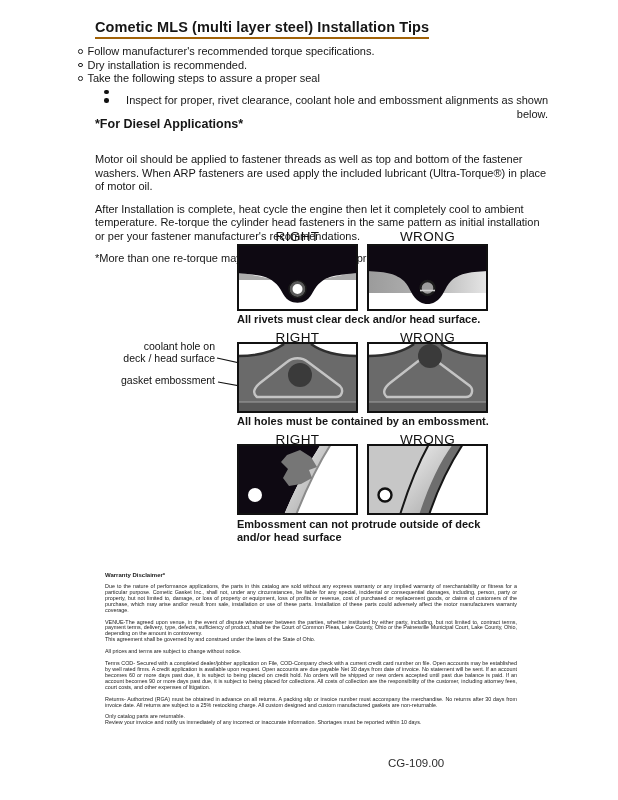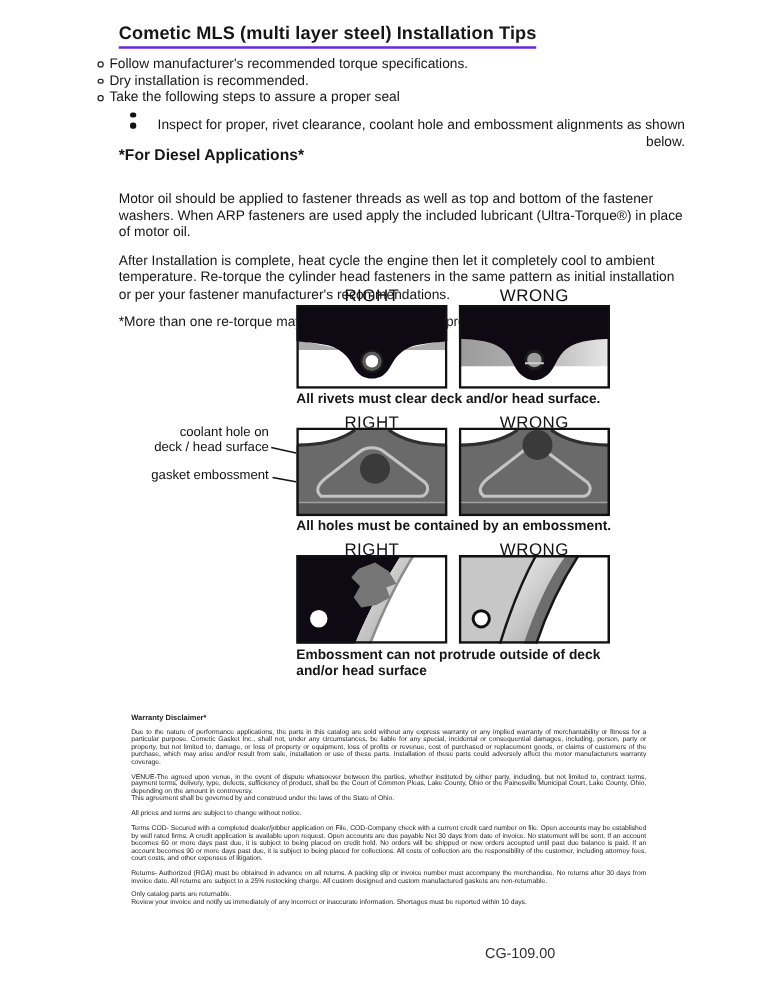--- a/index.html
+++ b/index.html
@@ -7,21 +7,21 @@
   body {
     position:relative; width:618px; height:800px; overflow:hidden;
     background:#ffffff; color:#161616;
     font-family:"Liberation Sans","DejaVu Sans",sans-serif;
     -webkit-font-smoothing:antialiased;
   }
   
   .tips { position:absolute; left:78px; top:18px; width:470px; }
   .doc-title {
     display:inline-block; margin-left:17px; font-size:14.5px; font-weight:bold;
-    border-bottom:2px solid #6d28d9; padding-bottom:2px; letter-spacing:.1px;
+    border-bottom:2px solid #a16207; padding-bottom:2px; letter-spacing:.1px;
   }
   .bullets { margin-top:6px;text-align:right; }
   .b-row { display:flex; align-items:flex-start; font-size:11px; line-height:13.5px; }
   .b-row .ring {
     width:4.5px; height:4.5px; border:1px solid #222; border-radius:50%;
     margin:4px 5px 0 0; flex:0 0 auto;
   }
   .b-row.sub { margin-left:26px; }
   .b-row.sub .dot {
     width:4.5px; height:4.5px; background:#111; border-radius:50%;

